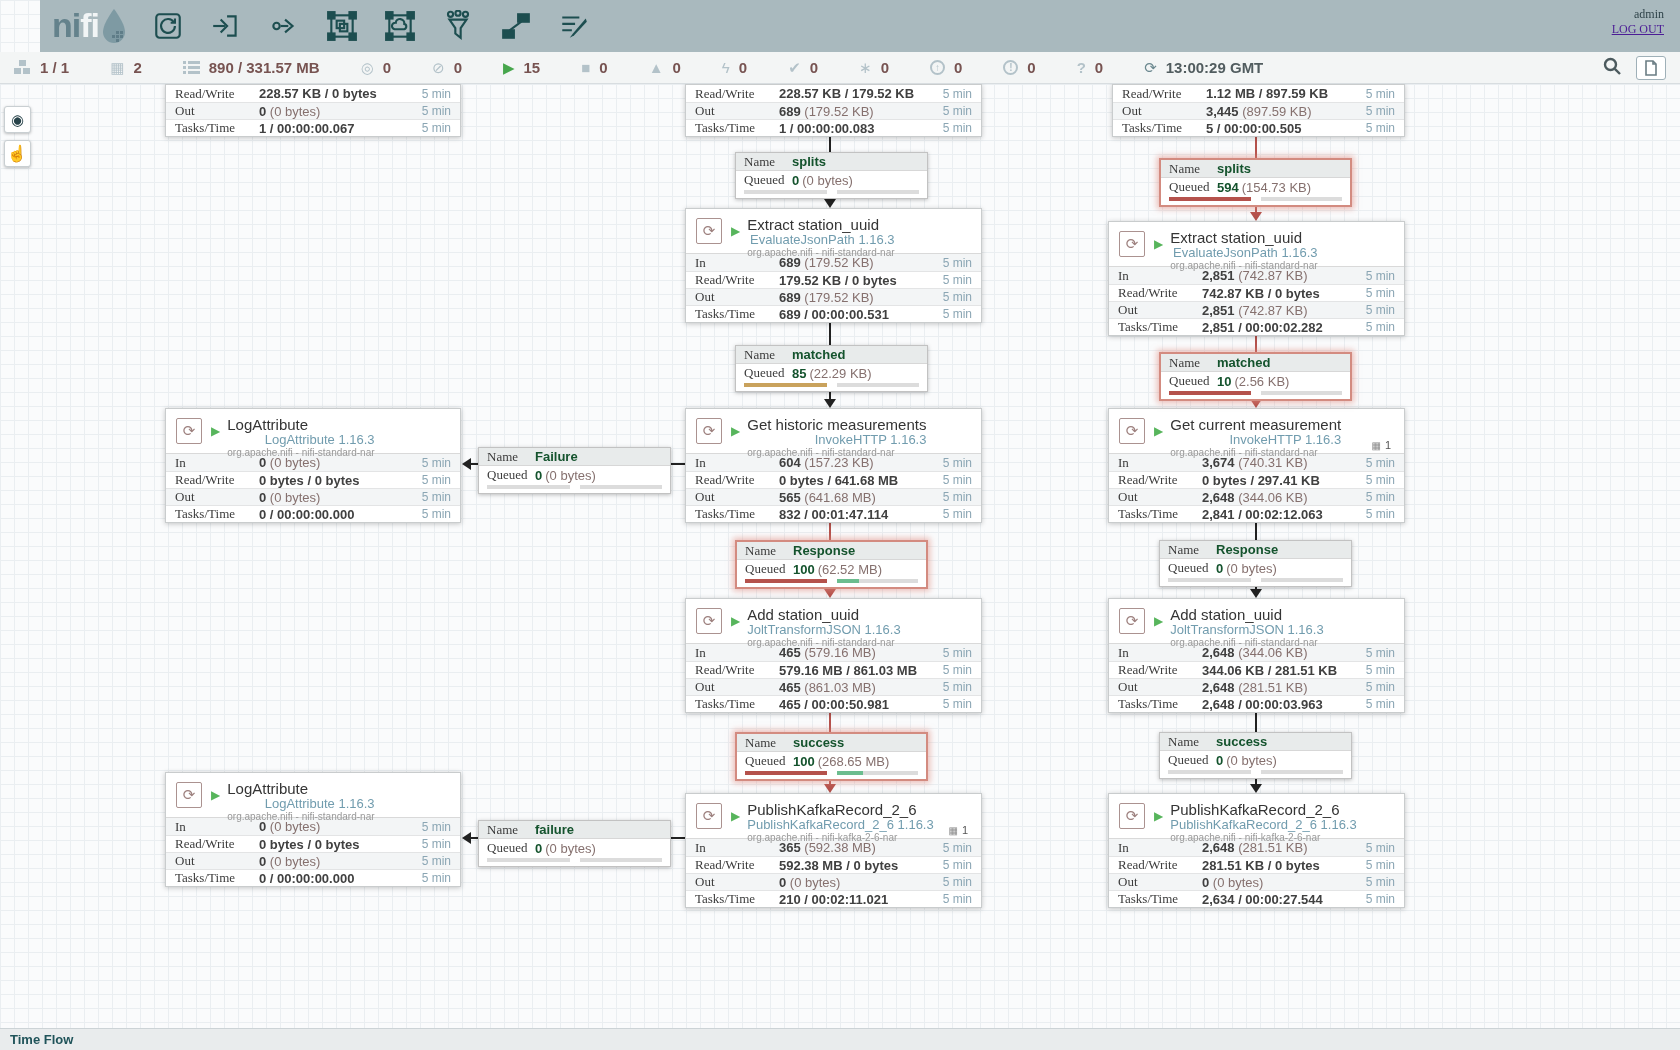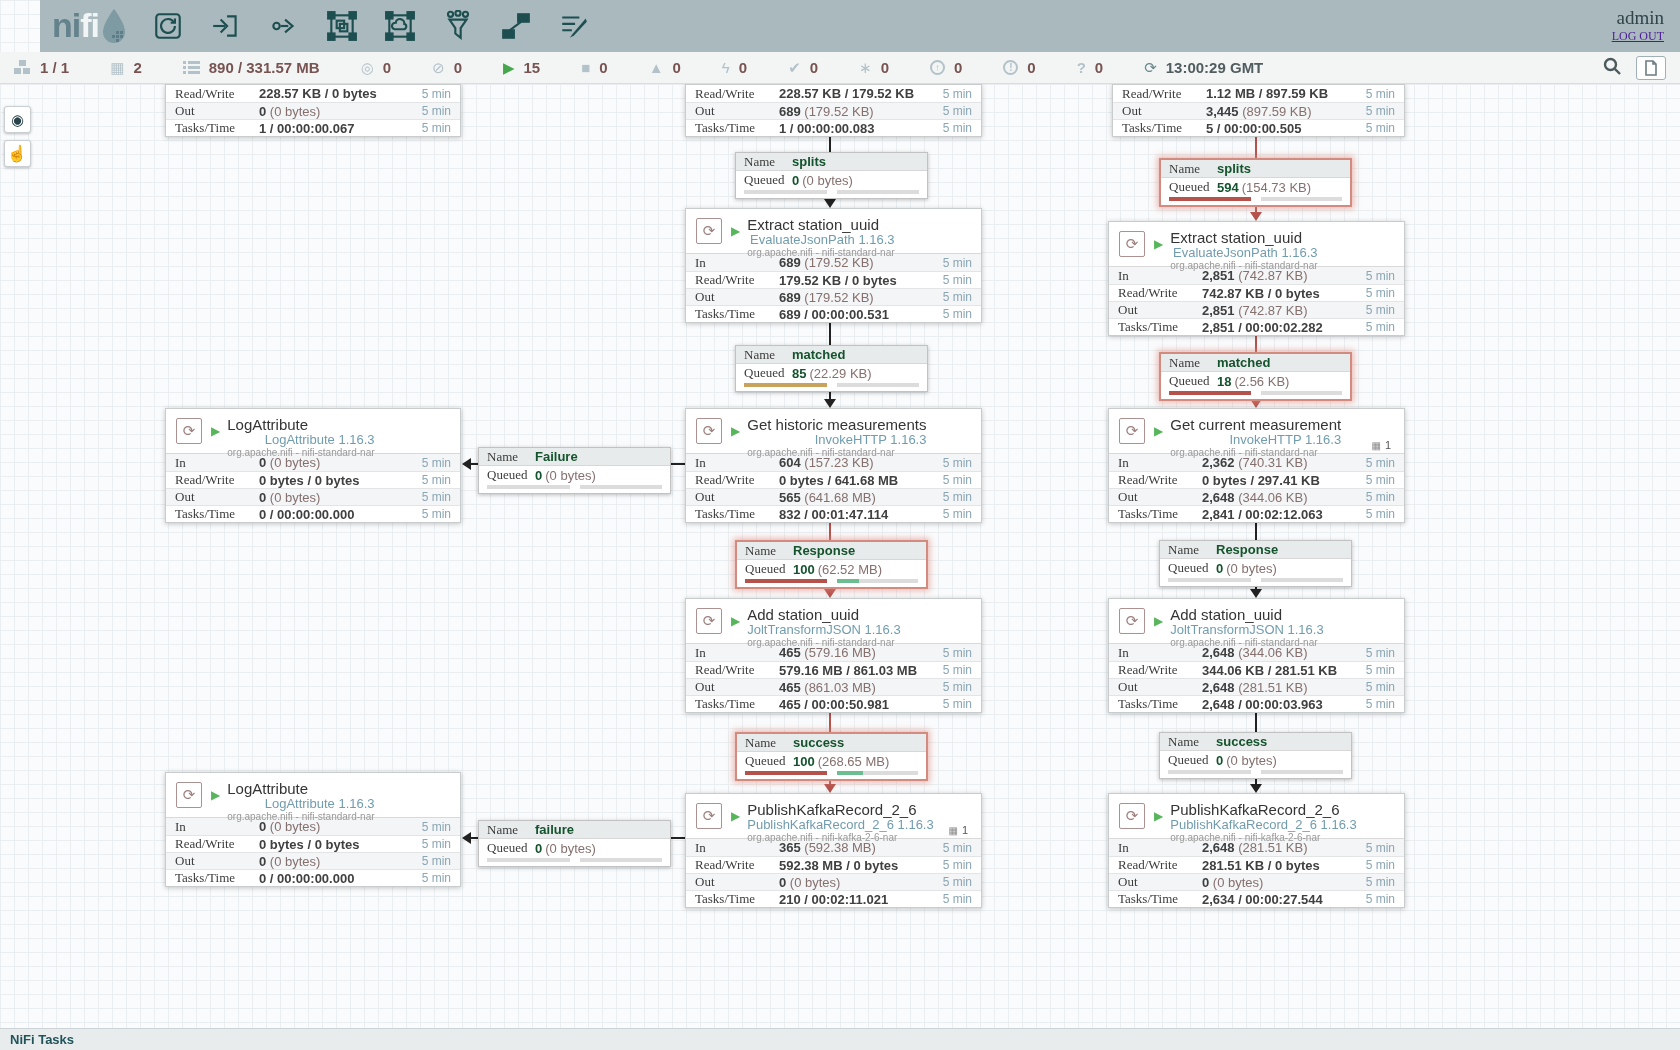--- a/index.html
+++ b/index.html
@@ -14,21 +14,21 @@
 
   
   #header { position:absolute; top:0; left:12px; width:100%; height:52px; background:#a9b9be; z-index:10;
     display:flex; align-items:center;margin-left:28px; }
   #logo { display:flex; align-items:flex-end; padding:4px 10px 6px 12px; }
   #logo .t1 { font-size:34px; font-weight:bold; color:#64828c; letter-spacing:-1px; }
   #logo .t2 { font-size:34px; font-weight:bold; color:#f2f5f6; letter-spacing:-1px; }
   .tool-btn { width:40px; height:40px; margin:0 9px; display:flex; align-items:center; justify-content:center; cursor:grab; }
   .tool-btn svg { stroke:#1d4e50; fill:none; stroke-width:2; }
   #user-block { position:absolute; right:56px; top:7px; text-align:right; font-family:"Liberation Serif", serif; }
-  #user-name { font-size:19px; color:#30444a; }
+  #user-name { font-size:12px; color:#30444a; }
   #logout { font-size:12px; color:#4c1d95; text-decoration:underline; cursor:pointer; }
   #hamburger { position:absolute; right:14px; top:13px; width:26px; cursor:pointer; }
   #hamburger div { height:4px; background:#1d4e50; border-radius:1px; margin-bottom:4px; }
 
   
   #statusbar { position:absolute; top:52px; left:0; width:100%; height:32px; background:#f3f5f5; z-index:10;
     border-bottom:1px solid #d8dde0; display:flex; align-items:center; padding:0 14px; }
   .sb-item { display:flex; align-items:center; gap:9px; margin-right:41px; }
   .sb-icon { color:#b3c2c9; font-size:15px; line-height:1; }
   .sb-icon.green { color:#46a64c; }
@@ -353,21 +353,21 @@
         <div class="p-bundle">org.apache.nifi - nifi-standard-nar</div>
       </div>
       <div class="p-threads">
         <span class="th-icon">▦</span>
         <span>1</span>
       </div>
     </div>
     <div class="p-rows">
   <div class="p-row">
     <span class="r-label">In</span>
-    <span class="r-val"><b>2,362</b><span class="r-rest"> (740.31 KB)</span></span>
+    <span class="r-val"><b>3,674</b><span class="r-rest"> (740.31 KB)</span></span>
     <span class="r-win">5 min</span>
   </div>
 
   <div class="p-row">
     <span class="r-label">Read/Write</span>
     <span class="r-val"><b>0 bytes / 297.41 KB</b><span class="r-rest"></span></span>
     <span class="r-win">5 min</span>
   </div>
 
   <div class="p-row">
@@ -637,21 +637,21 @@
     </div>
   </div>
 
   <div class="c-label alert" style="left: 1159px; top: 352px;">
     <div class="l-row head">
       <span class="l-key">Name</span>
       <span class="l-val">matched</span>
     </div>
     <div class="l-row">
       <span class="l-key">Queued</span>
-      <span class="l-val">18</span>
+      <span class="l-val">10</span>
       <span class="l-size">(2.56 KB)</span>
     </div>
     <div class="l-bars">
       <div class="bar">
           <div class="bar-fill" style="width: 100%; background: rgb(181, 82, 76);"></div>
         </div>
       <div class="bar">
           <div class="bar-fill" style="width: 0%;"></div>
         </div>
     </div>
@@ -961,14 +961,14 @@
 </div>
 
 <div class="side-btn" id="nav-btn">
     <span>◉</span>
   </div>
 <div class="side-btn" id="op-btn">
     <span>☝</span>
   </div>
 
 <div id="footer">
-  <span id="breadcrumb">NiFi Tasks</span>
+  <span id="breadcrumb">Time Flow</span>
 </div>
 
 </body></html>

